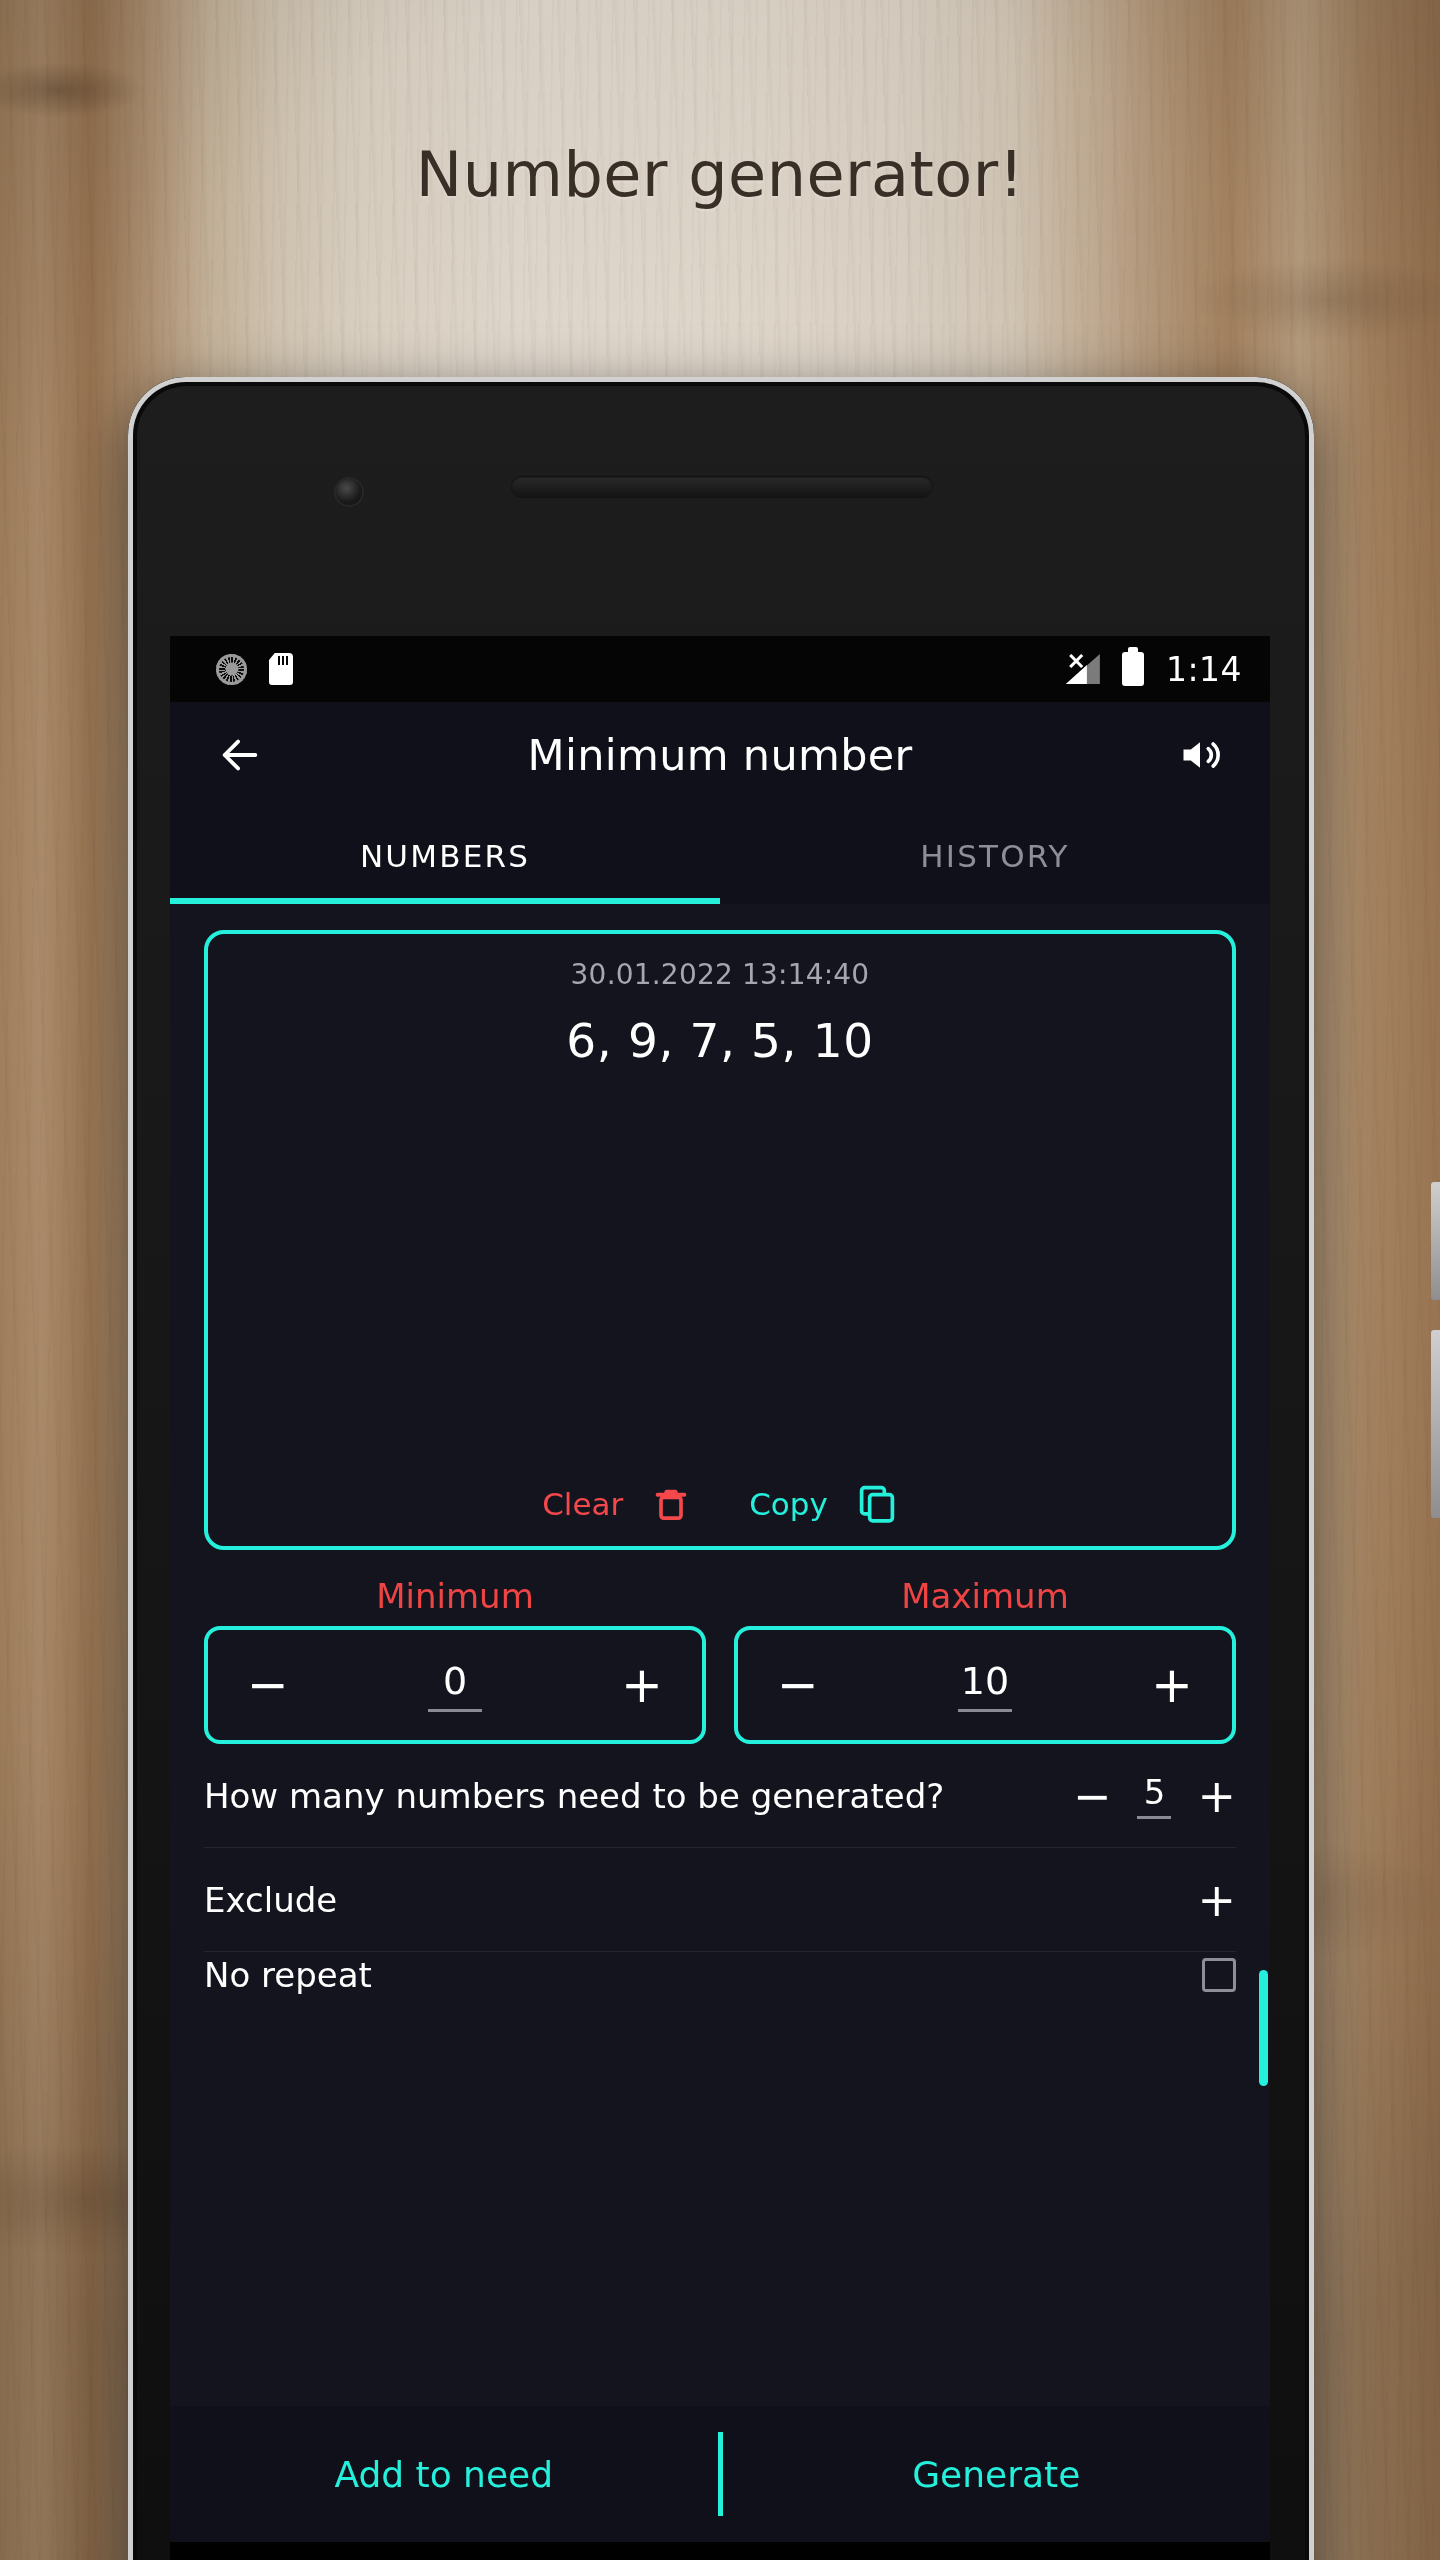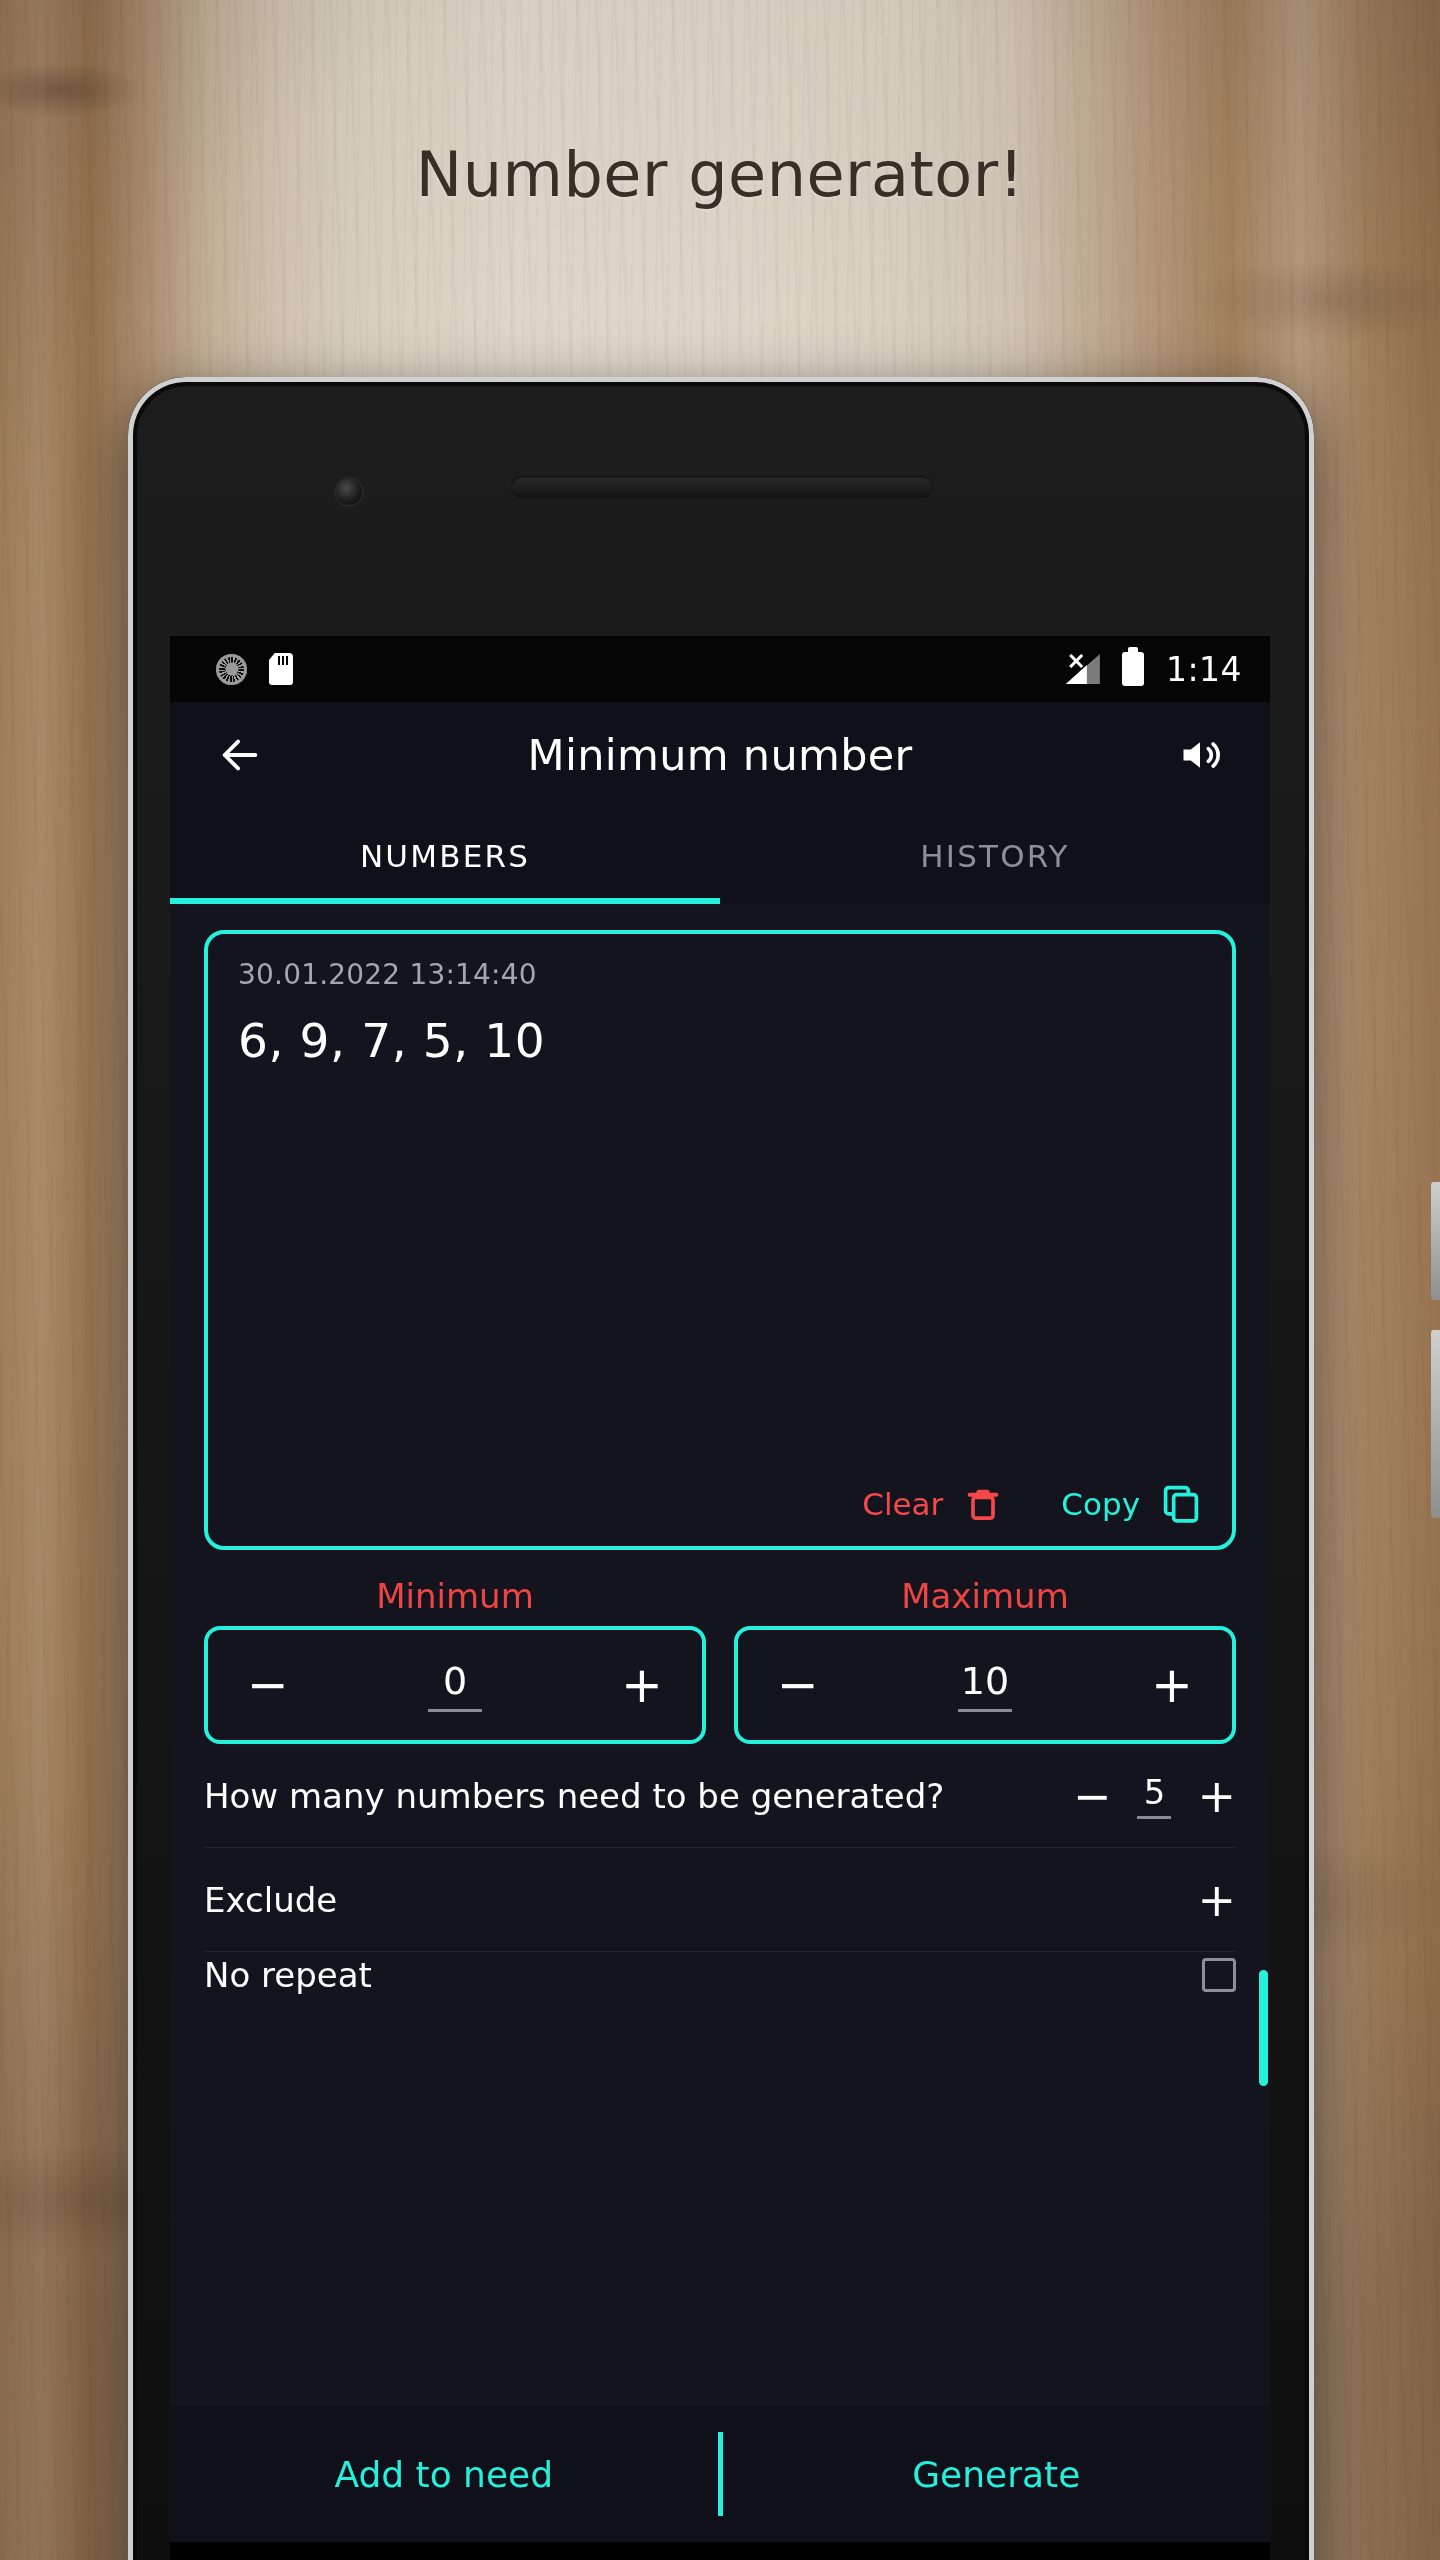--- a/index.html
+++ b/index.html
@@ -267,20 +267,21 @@
 
   
   #result-card {
     border: 4px solid #25f0dc;
     border-radius: 20px;
     height: 620px;
     padding: 24px 30px 20px 30px;
     display: flex;
     flex-direction: column;
     background: #14141f;
+    align-items: center;
   }
   #result-timestamp {
     font-size: 28px;
     color: #a6a6b0;
     font-family: "DejaVu Sans", sans-serif;
     letter-spacing: 0.2px;
   }
   #result-value {
     margin-top: 22px;
     font-size: 47px;
@@ -289,21 +290,21 @@
     letter-spacing: 0.6px;
   }
   #result-actions {
     margin-top: auto;
     display: flex;
     align-items: center;
     justify-content: flex-end;
     gap: 30px;
   }
   .action {
-    display: flex; align-items: center; gap: 20px;
+    display: flex; align-items: center; gap: 28px;
     font-size: 31px;
     font-family: "DejaVu Sans", sans-serif;
   }
   #clear-action { color: #f4484b; }
   #copy-action  { color: #25f0dc; margin-left: 28px; }
 
   
   #minmax-row {
     display: flex;
     gap: 28px;

